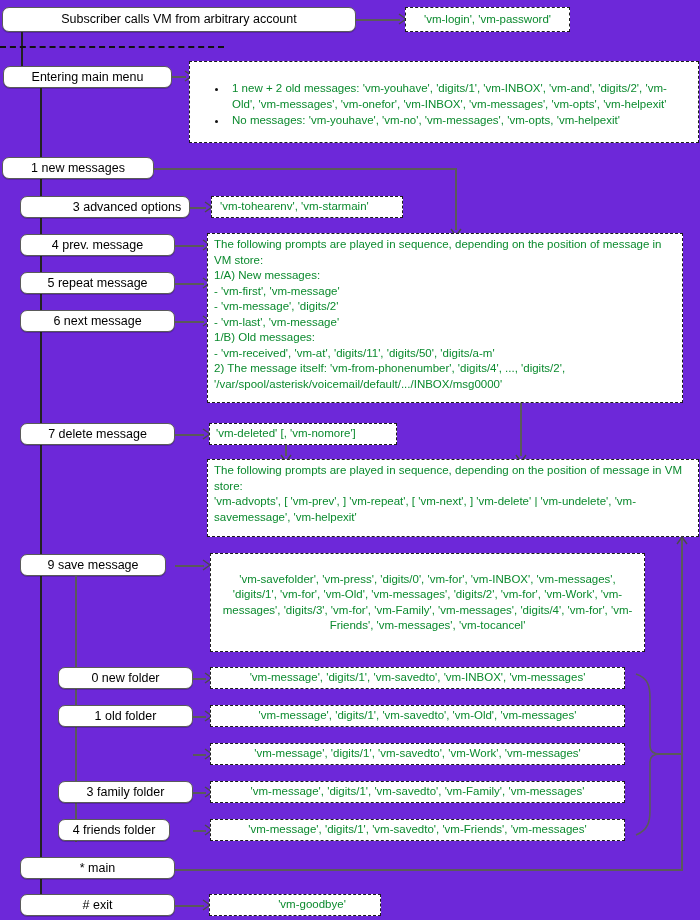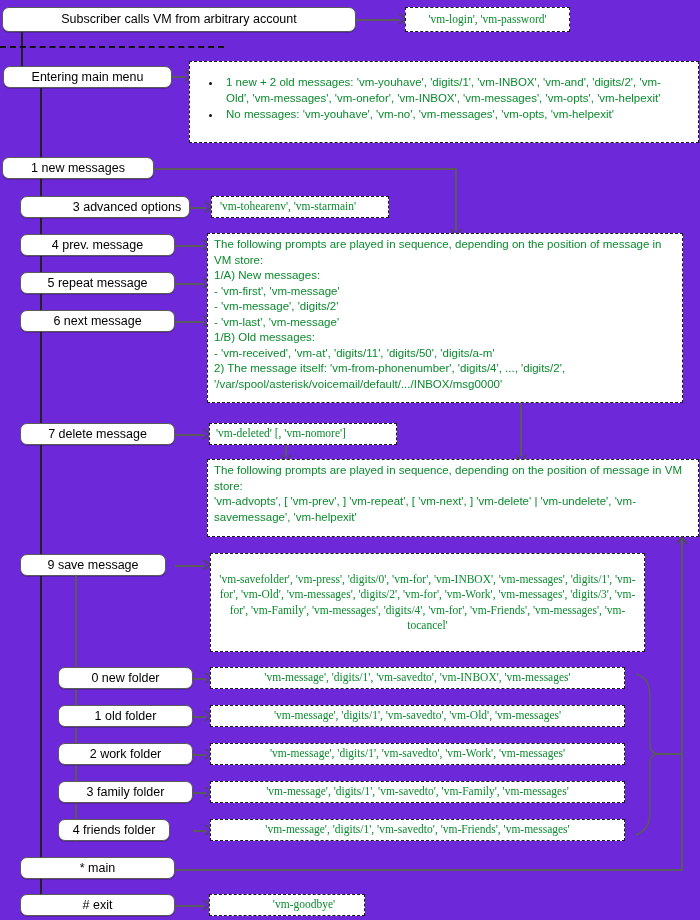--- a/index.html
+++ b/index.html
@@ -30,23 +30,23 @@
     box-sizing:border-box;
     border:1.6px dashed #1a1a1a;
     background:#ffffff;
     color:#0b8a2e;
     font-size:11.5px;
     line-height:15.5px;
     padding:3px 6px;
   }
   .prompt.center{text-align:center;}
   .prompt.vcenter{display:flex;align-items:center;}
-  .prompt.vcenter > .inner{width:100%;font-family:Liberation Serif, serif;}
-
-  ul.bullets{margin:10px;padding:0 0 0 16px;list-style:disc;}
+  .prompt.vcenter > .inner{width:100%;}
+
+  ul.bullets{margin:16px;padding:0 0 0 16px;list-style:disc;}
   ul.bullets li{margin:0 0 1px 0;padding-left:4px;}
   ul.bullets li::marker{color:#111;font-size:11px;}
 
   
   .ln{position:absolute;background:#5a5a5a;}
   .ln.h{height:1.6px;}
   .ln.v{width:1.6px;}
   .ln.dk{background:#222;}
   
   svg.ah{position:absolute;overflow:visible;}
@@ -110,21 +110,21 @@
     <path d="M-5,0 L0,7 L5,0"></path>
   </svg>
 
   <div class="node" style="left:20px;top:196px;width:170px;height:22px;padding-left:44px;">
     <span>3 advanced options</span>
   </div>
   <div class="ln h" style="left:190px;top:207px;width:16px;"></div>
   <svg class="ah" style="left:205px;top:207px;" width="10" height="12" viewBox="0 0 10 12">
     <path d="M0,-5 L7,0 L0,5"></path>
   </svg>
-  <div class="prompt vcenter" style="left:211px;top:196px;width:178px;height:22px;padding-left:8px;">
+  <div class="prompt vcenter" style="left:211px;top:196px;width:192px;height:22px;padding-left:8px;">
     <span class="inner">'vm-tohearenv', 'vm-starmain'</span>
   </div>
 
   <div class="node" style="left:20px;top:234px;width:155px;height:22px;">
     <span>4 prev. message</span>
   </div>
   <div class="ln h" style="left:175px;top:245px;width:29px;"></div>
   <svg class="ah" style="left:203px;top:245px;" width="10" height="12" viewBox="0 0 10 12">
     <path d="M0,-5 L7,0 L0,5"></path>
   </svg>
@@ -210,23 +210,20 @@
     <span>1 old folder</span>
   </div>
   <div class="ln h" style="left:193px;top:716px;width:13px;"></div>
   <svg class="ah" style="left:205px;top:716px;" width="10" height="12" viewBox="0 0 10 12">
     <path d="M0,-5 L7,0 L0,5"></path>
   </svg>
   <div class="prompt vcenter center" style="left:210px;top:705px;width:415px;height:22px;">
     <span class="inner">'vm-message', 'digits/1', 'vm-savedto', 'vm-Old', 'vm-messages'</span>
   </div>
 
-  <div class="node" style="left:58px;top:743px;width:135px;height:22px;">
-    <span>2 work folder</span>
-  </div>
   <div class="ln h" style="left:193px;top:754px;width:13px;"></div>
   <svg class="ah" style="left:205px;top:754px;" width="10" height="12" viewBox="0 0 10 12">
     <path d="M0,-5 L7,0 L0,5"></path>
   </svg>
   <div class="prompt vcenter center" style="left:210px;top:743px;width:415px;height:22px;">
     <span class="inner">'vm-message', 'digits/1', 'vm-savedto', 'vm-Work', 'vm-messages'</span>
   </div>
 
   <div class="node" style="left:58px;top:781px;width:135px;height:22px;">
     <span>3 family folder</span>
@@ -266,17 +263,17 @@
   </div>
   <div class="ln h" style="left:175px;top:869px;width:507px;"></div>
 
   <div class="node" style="left:20px;top:894px;width:155px;height:22px;">
     <span># exit</span>
   </div>
   <div class="ln h" style="left:175px;top:905px;width:29px;"></div>
   <svg class="ah" style="left:203px;top:905px;" width="10" height="12" viewBox="0 0 10 12">
     <path d="M0,-5 L7,0 L0,5"></path>
   </svg>
-  <div class="prompt vcenter center" style="left:209px;top:894px;width:156px;height:22px;padding-left:40px;">
+  <div class="prompt vcenter center" style="left:209px;top:894px;width:172px;height:22px;padding-left:40px;">
     <span class="inner">'vm-goodbye'</span>
   </div>
 
 </div>
 
 </body></html>

